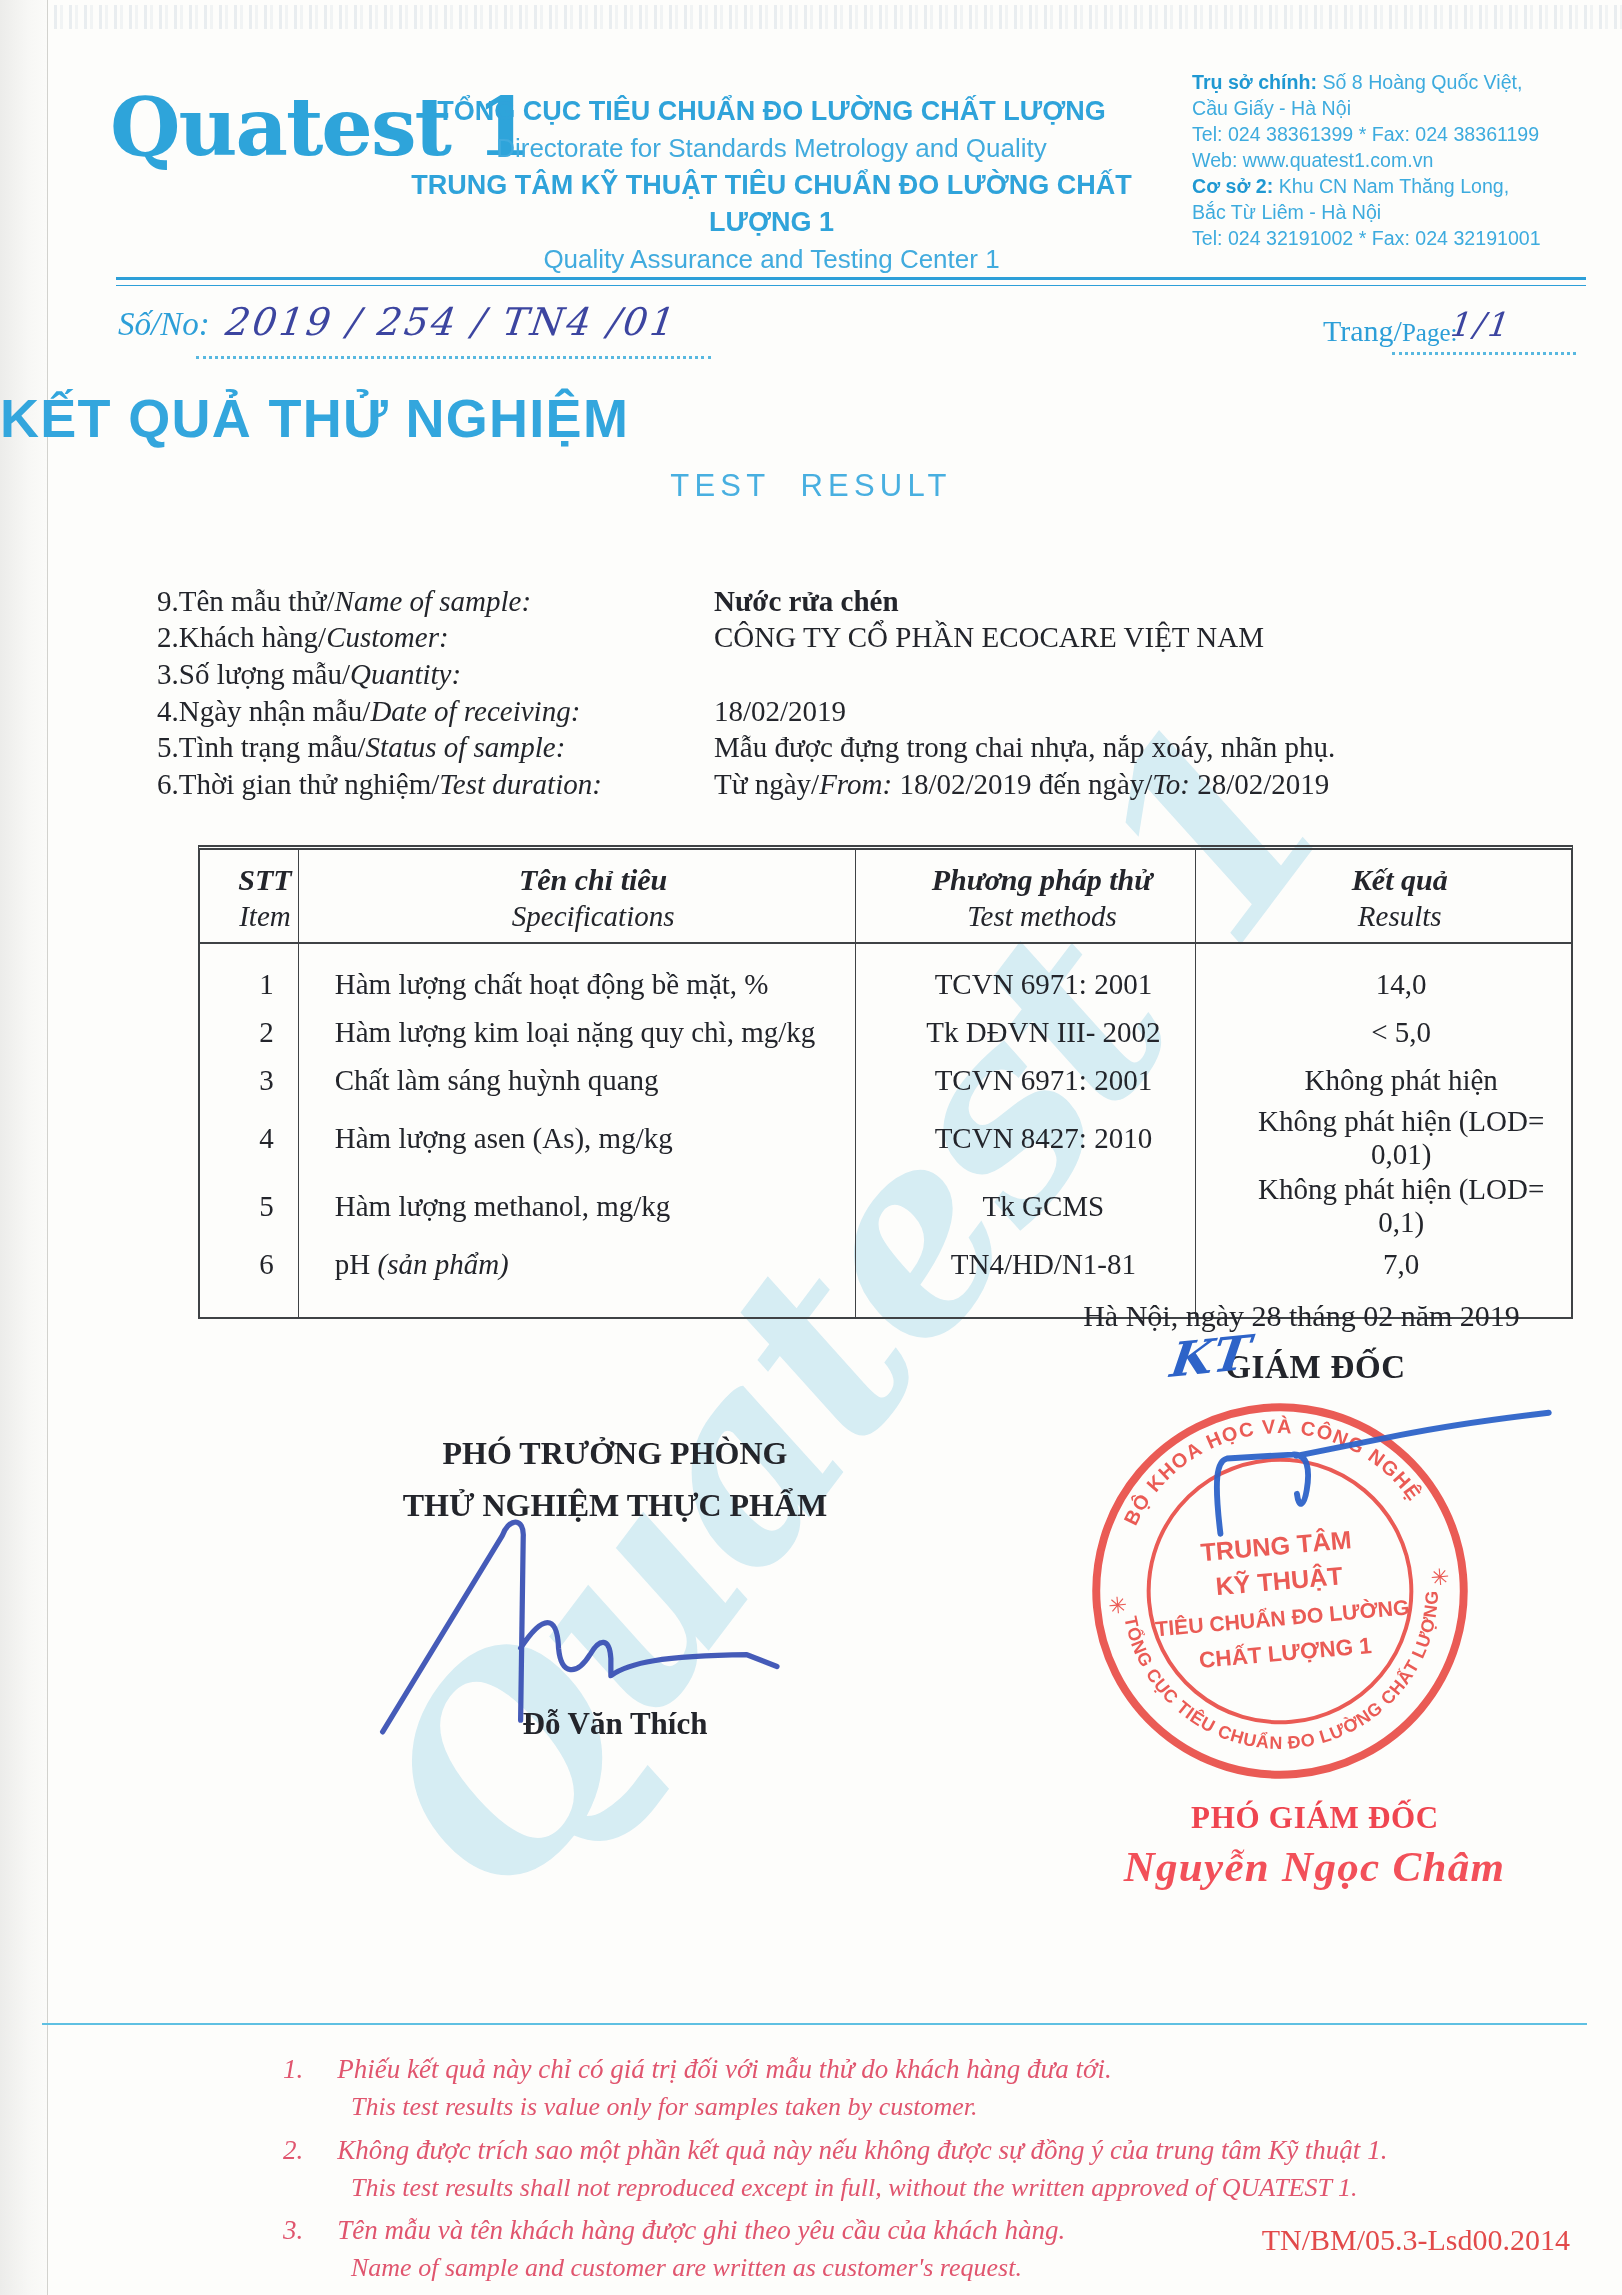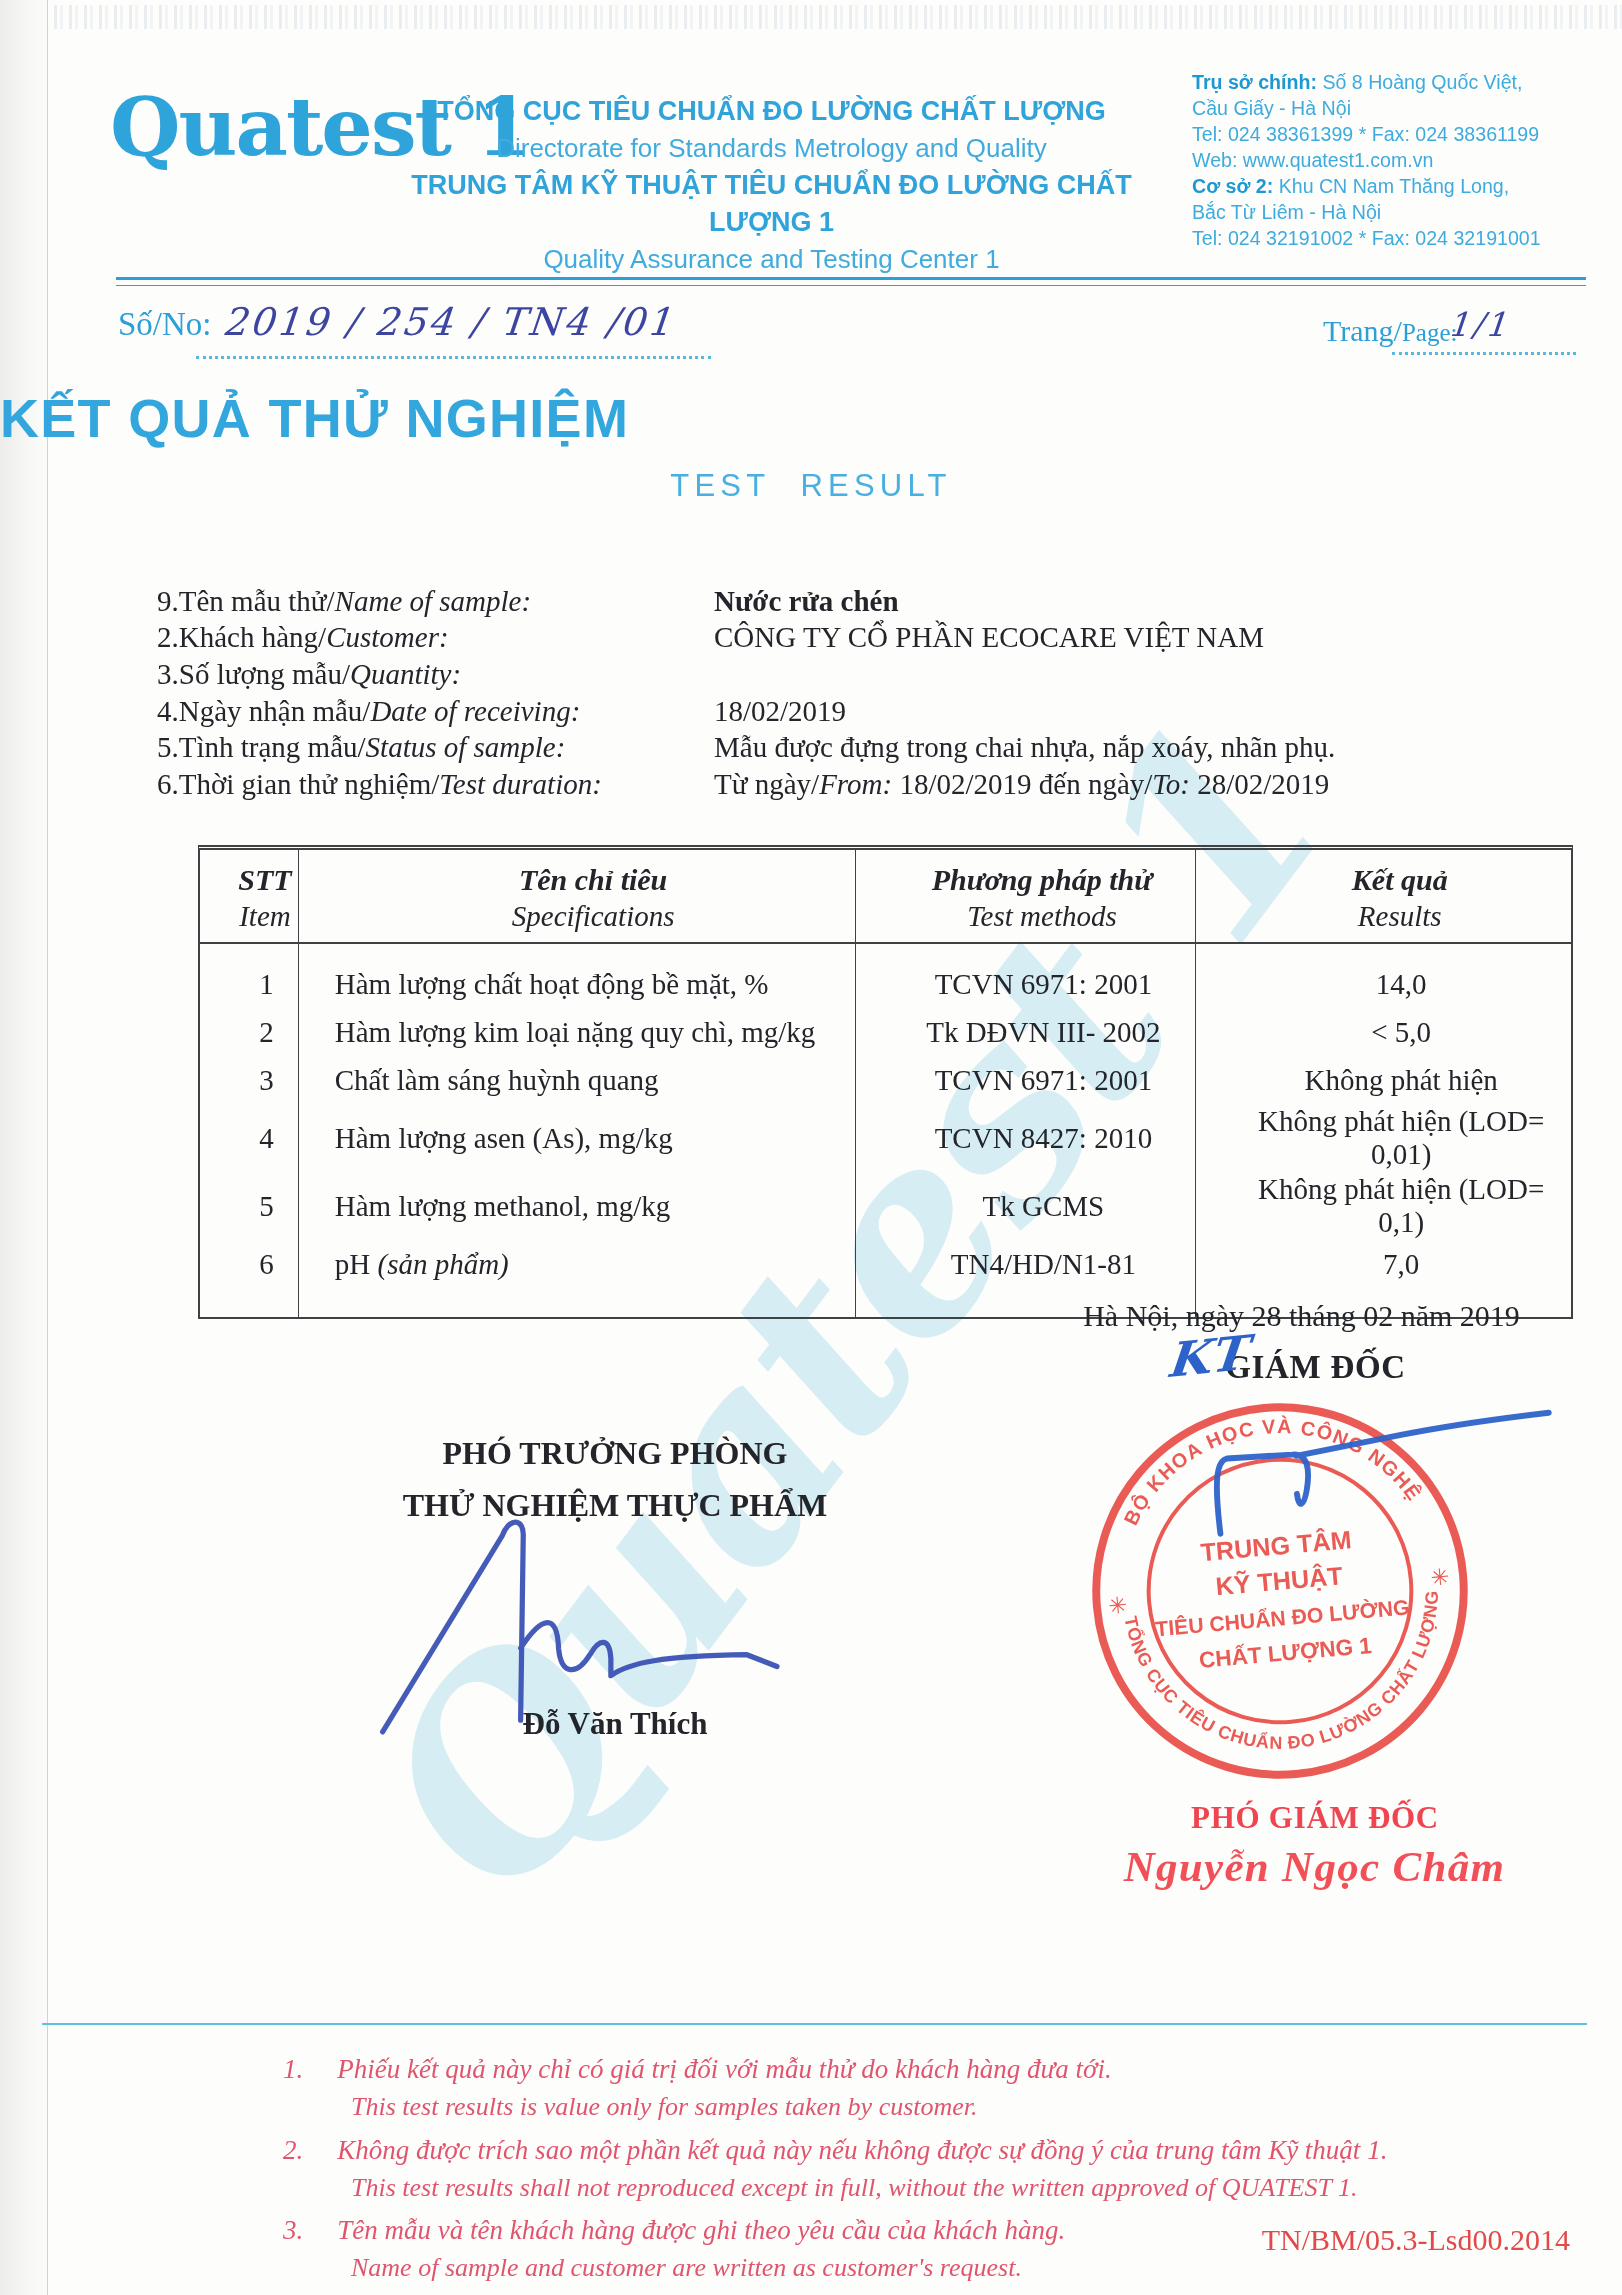--- a/index.html
+++ b/index.html
@@ -27,21 +27,21 @@
     font-family:"Liberation Sans","DejaVu Sans",sans-serif;color:#41abde;line-height:37px;}
   .org-bold{font-weight:bold;font-size:27px;color:#2fa3da;}
   .org-reg{font-size:26px;}
   #contact-block{left:1192px;top:69px;width:399px;font-family:"Liberation Sans","DejaVu Sans",sans-serif;
     font-size:19.6px;line-height:26px;color:#3dabde;}
   .c-bold{font-weight:bold;color:#1f98d2;}
   #header-rule{left:116px;top:277px;width:1470px;height:5.2px;
     border-top:3.9px solid #2d9fd8;border-bottom:1.3px solid #2d9fd8;}
 
   
-  #so-label{left:118px;top:306px;font-size:33px;color:#2d9fd8;}
+  #so-label{left:118px;top:306px;font-size:33px;color:#2d9fd8;font-style:italic;}
   #so-dots{left:196px;top:317px;width:515px;height:39px;border-bottom:3.3px dotted #58b8e0;}
   .hand{font-family:"DejaVu Serif",serif;font-style:italic;color:#3c45a0;transform:skewX(-8deg);letter-spacing:2.6px;}
   #so-value{left:226px;top:300px;font-size:38px;}
   #trang{left:1323px;top:314px;font-size:30px;color:#2d9fd8;}
   #trang .small{font-size:25px;}
   #trang-dots{left:1392px;top:313px;width:184px;height:39px;border-bottom:3.3px dotted #58b8e0;}
   #trang-value{left:1451px;top:305px;font-size:33px;}
 
   
   #title-vi{left:0;top:387px;width:1622px;text-align:left;font-family:"Liberation Sans","DejaVu Sans",sans-serif;

